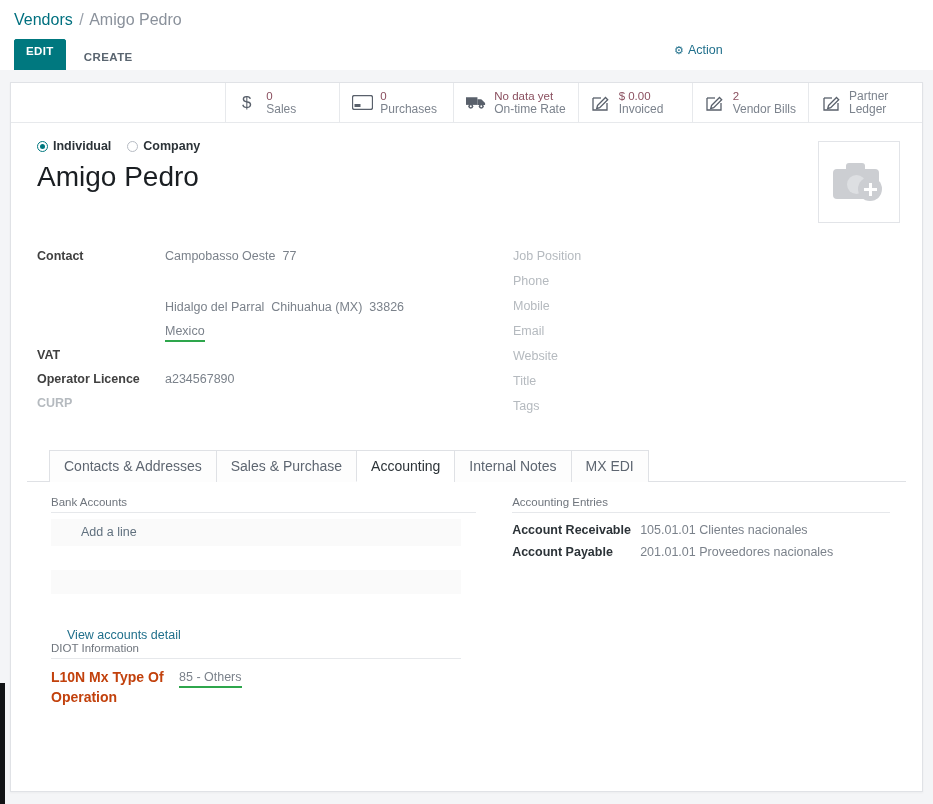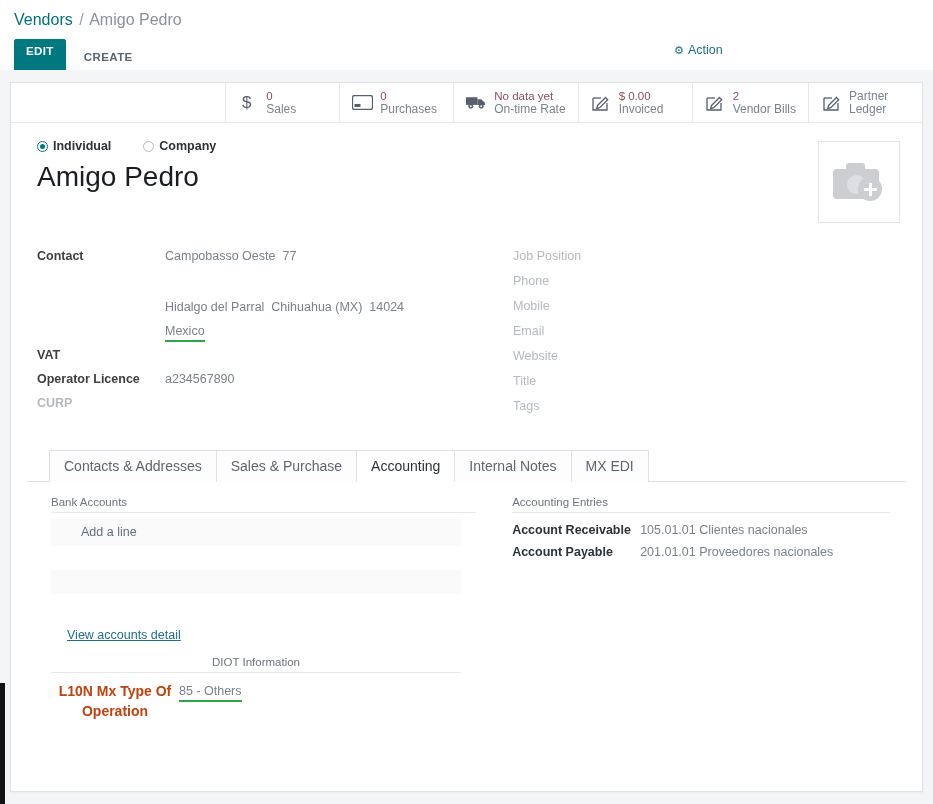--- a/index.html
+++ b/index.html
@@ -132,21 +132,21 @@
     font-size: 12px;
     color: #7c838d;
   }
 
   
   .sheet-body { padding: 12px 16px 0 16px; }
 
   .radio-row {
     display: flex;
     align-items: flex-start;
-    gap: 32px;
+    gap: 16px;
     margin: 4px 0 0 10px;
   }
   .radio-item { display: flex; align-items: center; gap: 5px; cursor: pointer; }
   .radio-dot {
     width: 11px; height: 11px;
     border-radius: 50%;
     border: 1px solid #00787f;
     display: inline-block;
     position: relative;
     background: #fff;
@@ -330,24 +330,23 @@
     height: 24px;
     margin-top: 24px;
   }
 
   .link-accounts {
     margin: 34px 0 0 16px;
     font-size: 12.5px;
     color: #1f6f8b;
     cursor: pointer;
     display: inline-block;
-    text-decoration: underline;
-  }
-
-  .diot { margin-top: 14px; width: 410px; text-align: center; }
+  }
+
+  .diot { width: 410px; }
   .diot .group-title { margin-bottom: 8px; }
   .diot-row { display: flex; align-items: flex-start; }
   .diot-label {
     width: 128px;
     flex: 0 0 128px;
     font-size: 14px;
     font-weight: bold;
     color: #c2410c;
     line-height: 20px;
   }
@@ -513,21 +512,21 @@
             <div class="flabel">Contact</div>
             <div class="fvalue">
               <div class="addr-line">
                 <span>Campobasso Oeste</span>
                 &nbsp;<span>77</span>
               </div>
               <div class="addr-gap"></div>
               <div class="addr-line">
                 <span>Hidalgo del Parral</span>
                 &nbsp;<span>Chihuahua (MX)</span>
-                &nbsp;<span>14024</span>
+                &nbsp;<span>33826</span>
               </div>
               <div class="addr-line">
                 <span class="underline-green">Mexico</span>
               </div>
             </div>
           </div>
 
           <div class="frow">
             <div class="flabel">VAT</div>
           </div>

